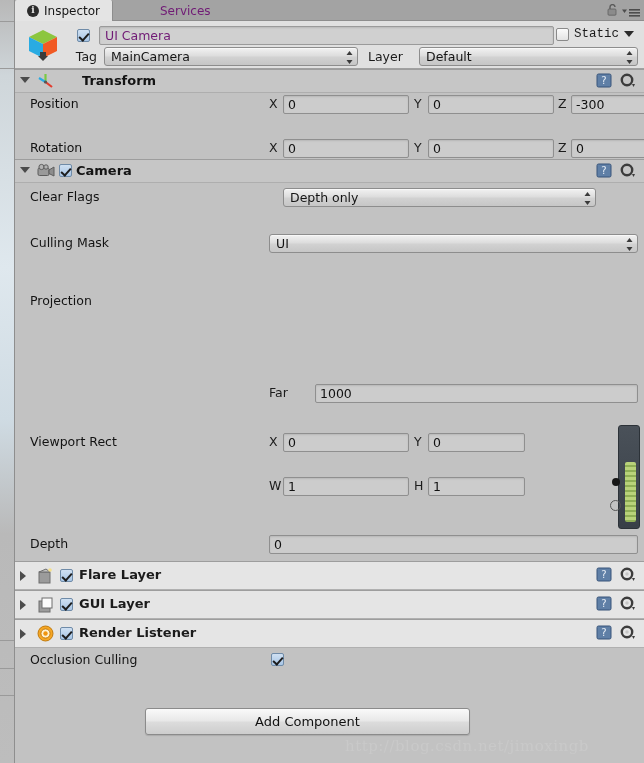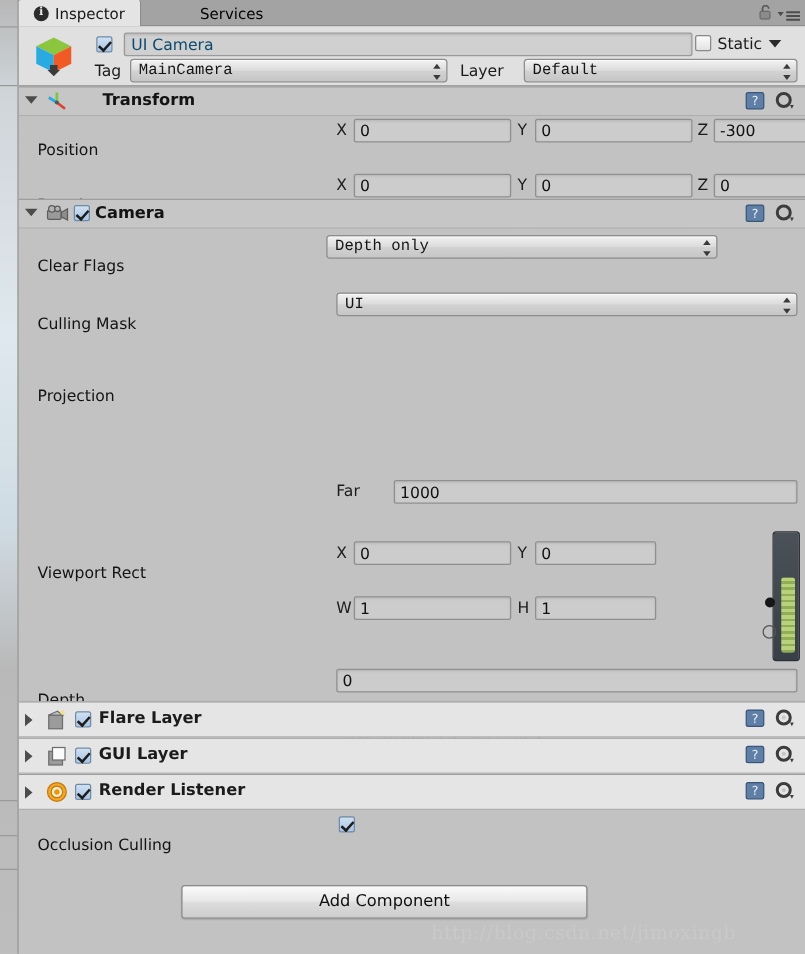--- a/index.html
+++ b/index.html
@@ -18,67 +18,67 @@
     border-right:1px solid #8e8e8e;box-sizing:border-box;}
   .left-sliver .sl-row{position:absolute;left:0;width:14px;height:1px;background:#9a9a9a;}
 
   
   .tabbar{position:absolute;left:15px;top:0;width:629px;height:21px;
     background:#a3a3a3;border-bottom:1px solid #8d8d8d;box-sizing:border-box;}
   .tab{position:absolute;top:0;height:21px;display:flex;align-items:center;
     gap:5px;padding:0 12px;box-sizing:border-box;font-size:12px;}
   .tab.active{left:0;background:#e4e4e4;color:#161616;
     border-right:1px solid #8d8d8d;border-top-left-radius:2px;border-top-right-radius:2px;}
-  .tab.inactive{left:133px;color:#000000;background:transparent;}
+  .tab.inactive{left:133px;color:#701a75;background:transparent;}
   .info-badge{width:12px;height:12px;border-radius:50%;background:#2b2b2b;color:#e8e8e8;
     font-size:9px;font-weight:bold;display:flex;align-items:center;justify-content:center;
     font-family:"DejaVu Serif","Liberation Serif",serif;line-height:1;}
   .lock-icon{position:absolute;right:26px;top:4px;width:11px;height:12px;}
   .menu-icon{position:absolute;right:4px;top:6px;width:18px;height:9px;}
 
   
   .body{position:absolute;left:15px;top:21px;width:629px;height:742px;
     background:#c2c2c2;overflow:hidden;}
 
   
   .objhead{position:relative;height:47px;background:#e0e0e0;
     border-bottom:1px solid #a0a0a0;}
   .cube{position:absolute;left:11px;top:6px;width:34px;height:34px;}
   .namebox{position:absolute;left:84px;top:5px;width:455px;height:19px;
     background:#d0d0d0;border:1px solid #9a9a9a;border-radius:2px;box-sizing:border-box;
-    padding:0 5px;line-height:17px;font-size:12.5px;color:#0c4a6e;
+    padding:0 5px;line-height:17px;font-size:12.5px;color:#701a75;
     box-shadow:inset 0 1px 2px rgba(0,0,0,.12);}
   .en-check{position:absolute;left:62px;top:8px;}
   .static-wrap{position:absolute;left:541px;top:6px;display:flex;align-items:center;gap:5px;}
-  .static-lbl{font-size:12.5px;}
+  .static-lbl{font-size:12.5px;font-family:Liberation Mono, monospace;}
   .caret-down{width:0;height:0;border-left:5px solid transparent;border-right:5px solid transparent;
     border-top:6px solid #2a2a2a;}
   .taglayer{position:absolute;left:0;top:26px;height:19px;width:100%;}
   .tag-lbl{position:absolute;left:32px;top:2px;width:50px;text-align:right;font-size:12.5px;}
   .layer-lbl{position:absolute;left:353px;top:2px;font-size:12.5px;}
   .popup{background:linear-gradient(180deg,#f2f2f2 0%,#dcdcdc 48%,#d2d2d2 52%,#c6c6c6 100%);
     border:1px solid #8d8d8d;border-radius:3px;box-sizing:border-box;position:relative;
     font-size:12.5px;line-height:17px;padding:0 16px 0 6px;color:#141414;height:19px;
-    box-shadow:0 1px 0 rgba(255,255,255,.5) inset;font-family:Liberation Mono, monospace;}
+    box-shadow:0 1px 0 rgba(255,255,255,.5) inset;}
   .popup .updown{position:absolute;right:4px;top:3px;width:7px;height:13px;}
 
   
   .comp-head{position:relative;height:22px;background:#c6c6c6;
     border-top:1px solid #9d9d9d;border-bottom:1px solid #aeaeae;}
   .foldout{position:absolute;left:5px;top:7px;width:0;height:0;
     border-left:5px solid transparent;border-right:5px solid transparent;border-top:6px solid #4c4c4c;}
   .comp-title{position:absolute;top:3px;font-weight:bold;font-size:13px;color:#131313;}
   .comp-ico{position:absolute;top:3px;width:17px;height:16px;}
   .help-ico{position:absolute;right:32px;top:3px;width:16px;height:15px;}
   .gear-ico{position:absolute;right:8px;top:3px;width:16px;height:15px;}
 
   .section{background:#c2c2c2;position:relative;}
 
   .row{position:relative;height:22px;}
-  .row .lbl{position:absolute;left:15px;top:3px;font-size:12.5px;color:#131313;margin-top:16px;}
+  .row .lbl{position:absolute;left:15px;top:3px;font-size:12.5px;color:#131313;}
   .field{position:absolute;background:#ccc;border:1px solid #8f8f8f;border-radius:2px;
     box-sizing:border-box;height:19px;line-height:17px;padding:0 4px;font-size:12.5px;color:#111;
     box-shadow:inset 0 1px 2px rgba(0,0,0,.10);}
   .axis{position:absolute;top:3px;font-size:12.5px;color:#1c1c1c;}
 
   .chk{width:13px;height:13px;border:1px solid #8a8a8a;border-radius:2px;box-sizing:border-box;
     background:linear-gradient(180deg,#fbfbfb,#e3e3e3);display:inline-block;position:relative;}
   .chk.on{background:linear-gradient(180deg,#cfe0f2,#a9c6e6);border-color:#6f8ba8;}
   .chk.on:after{content:"";position:absolute;left:3px;top:1px;width:4px;height:8px;
     border:solid #1d1d1d;border-width:0 2px 2px 0;transform:rotate(42deg);}
@@ -282,21 +282,21 @@
             <circle cx="7" cy="7" r="1.7" fill="#c6c6c6"></circle>
             <path d="M12 11 l3 0 l-1.5 3 z" fill="#3c3c3c"></path>
           </svg>
       </span>
     </div>
 
     <div class="section" style="height:378px">
 
       <div class="row" style="top:3px">
         <span class="lbl">Clear Flags</span>
-        <div class="popup" style="position:absolute;left:246px;top:2px;width:313px;">
+        <div class="popup" style="position:absolute;left:268px;top:2px;width:313px;">
           <span>Depth only</span>
           <svg class="updown" viewBox="0 0 7 13">
               <path d="M3.5 0 L6.5 4 L0.5 4 Z" fill="#3a3a3a"></path>
               <path d="M3.5 13 L0.5 9 L6.5 9 Z" fill="#3a3a3a"></path>
             </svg>
         </div>
       </div>
 
       <div class="row" style="top:27px">
         <span class="lbl">Culling Mask</span>

